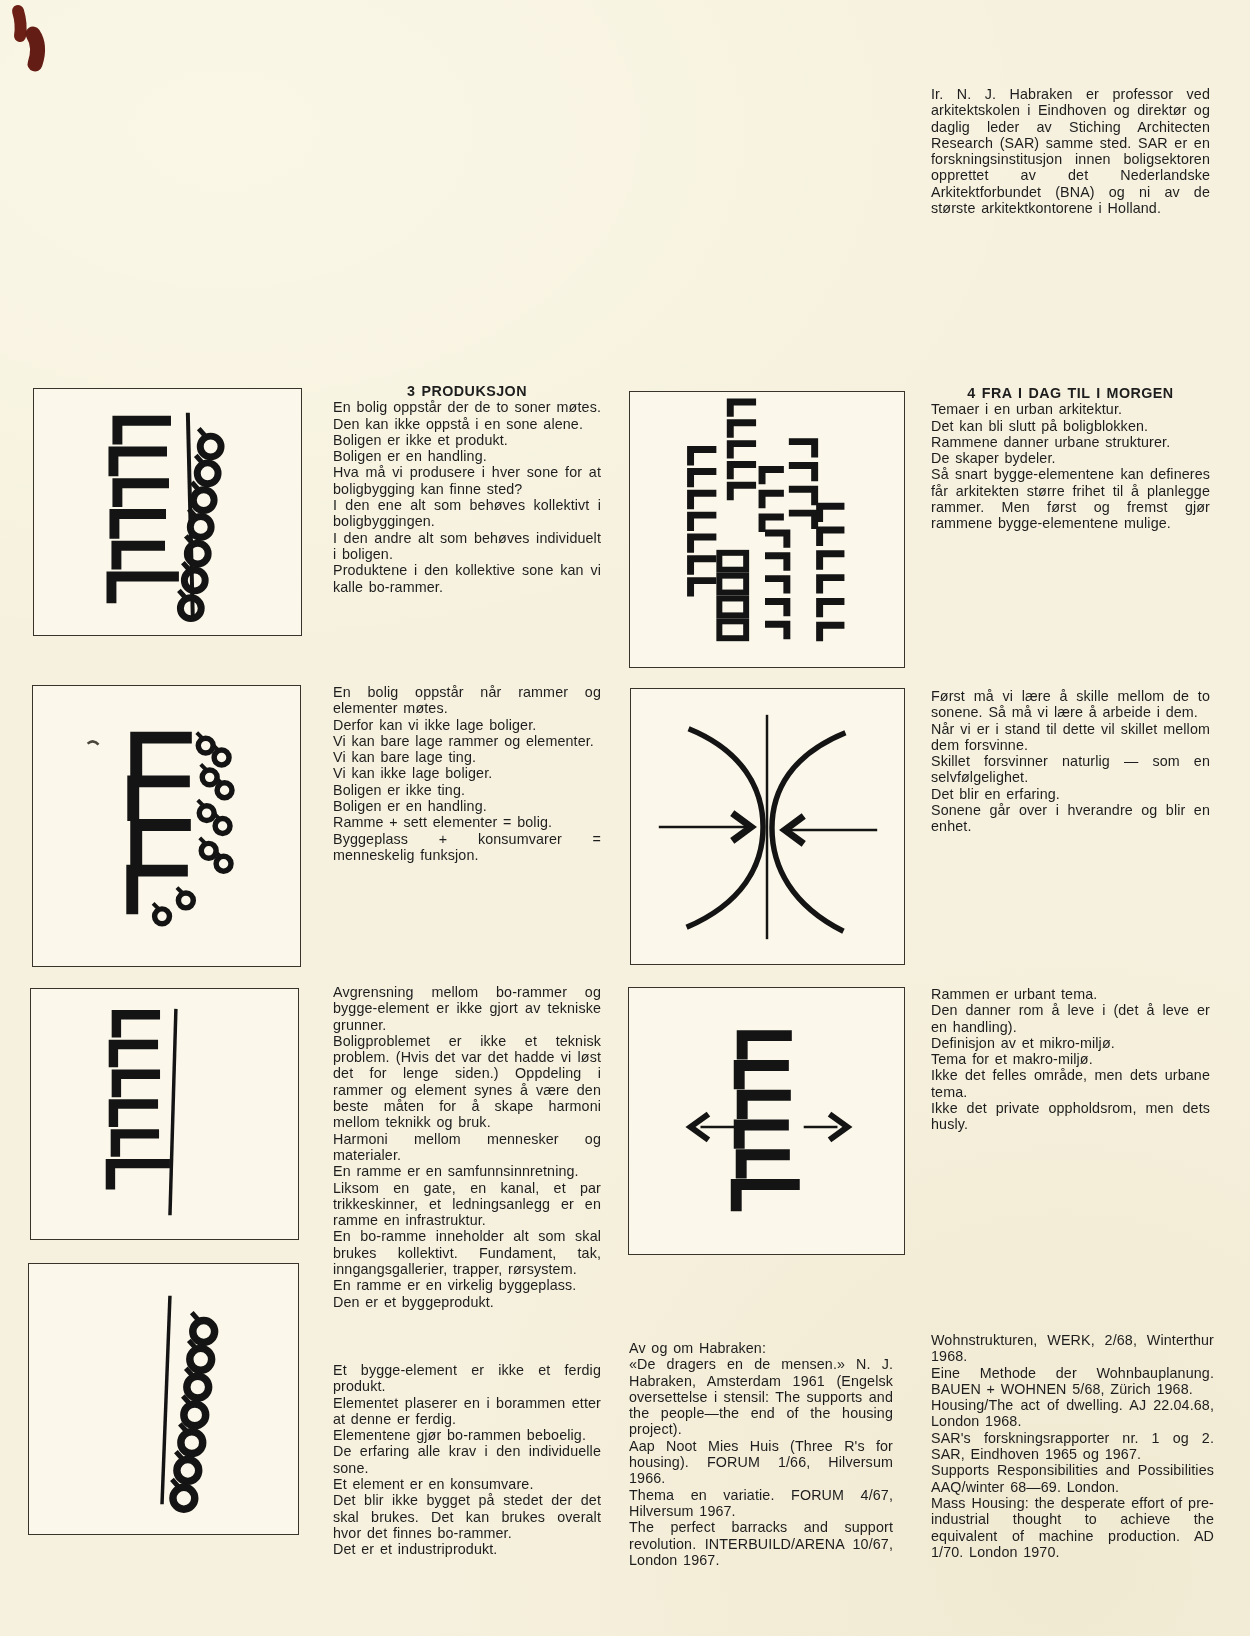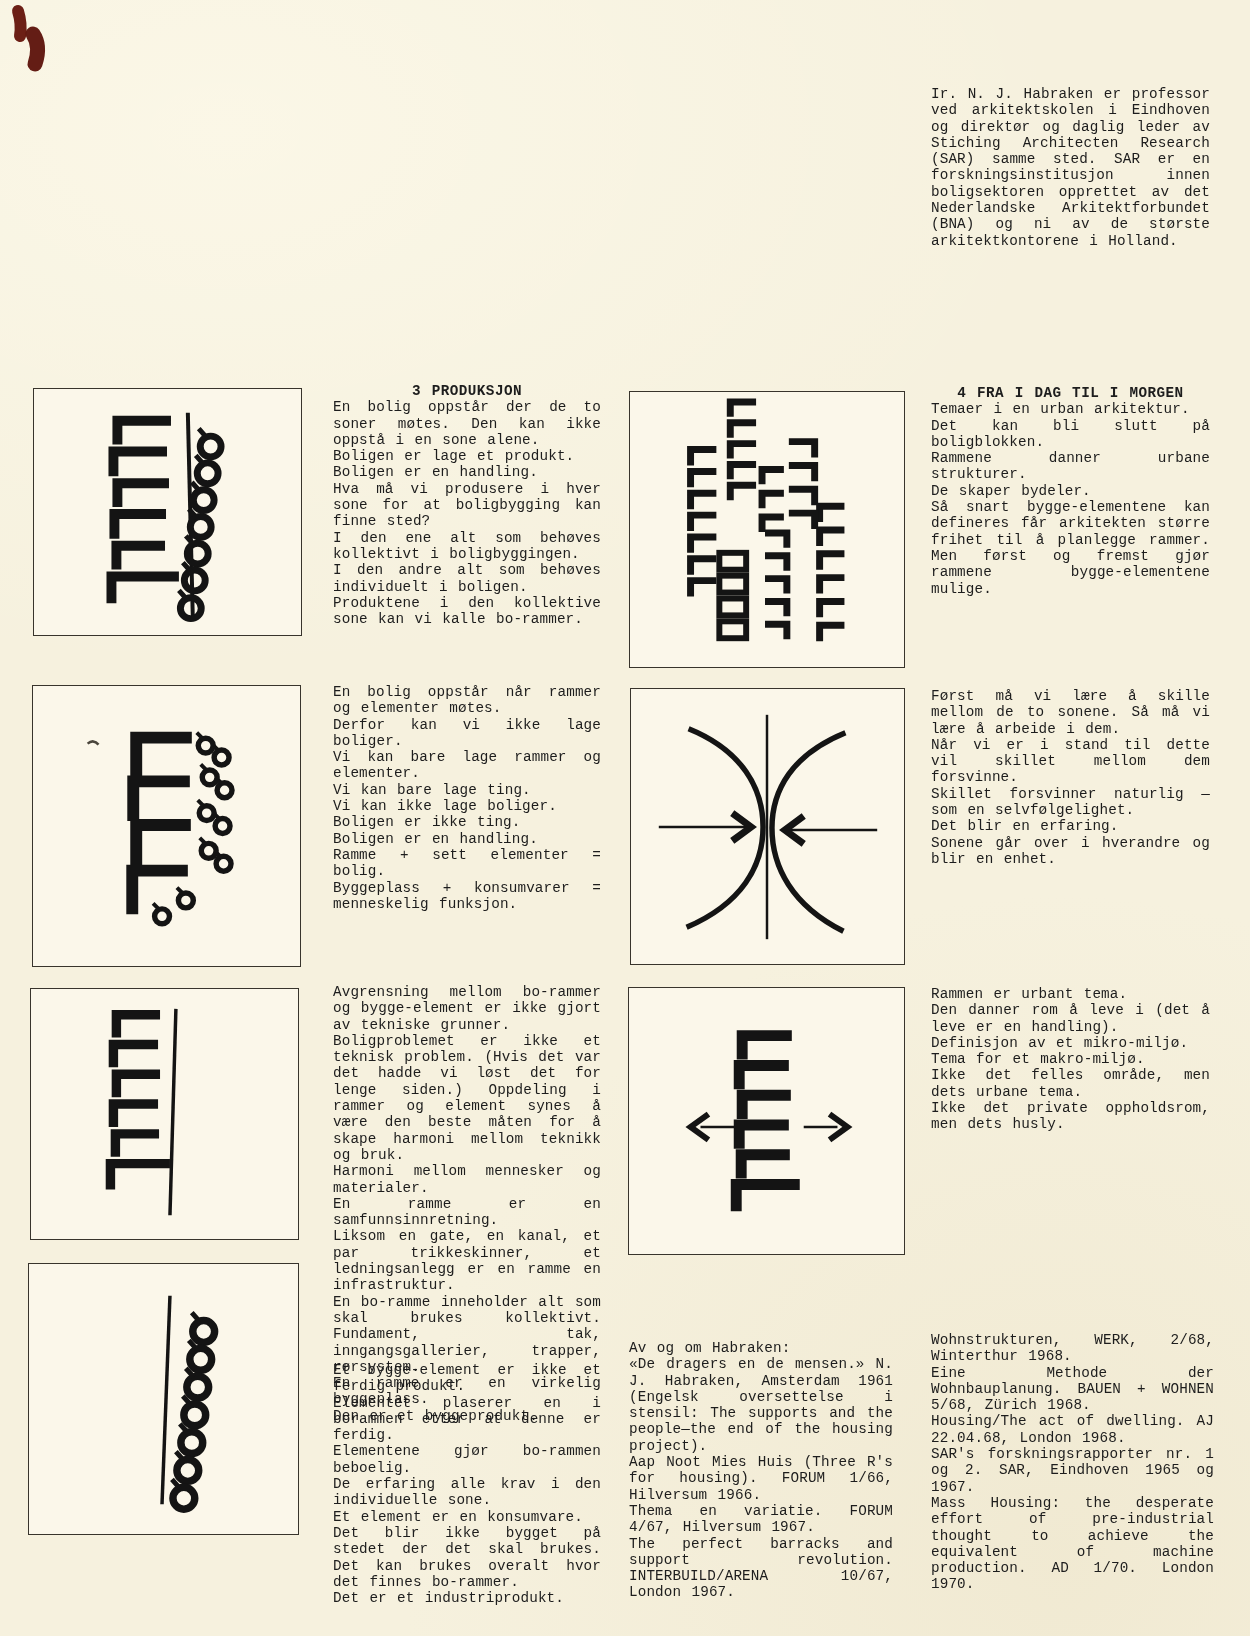--- a/index.html
+++ b/index.html
@@ -2,21 +2,21 @@
 <html lang="no"><head>
 <meta charset="utf-8">
 <style>
   html,body{margin:0;padding:0;background:#8a8678;}
   .page{
     position:relative; width:1250px; height:1636px; overflow:hidden;
     background:
       radial-gradient(1400px 900px at 18% 8%, rgba(255,252,238,.55), rgba(255,252,238,0) 60%),
       radial-gradient(1200px 1200px at 85% 95%, rgba(235,226,198,.5), rgba(235,226,198,0) 55%),
       #f6f1de;
-    font-family:Liberation Mono, monospace;
+    font-family:Liberation Sans, sans-serif;
     color:#1d1d1d;
   }
   .tblock{position:absolute;}
   .tblock p, .tblock h3{
     margin:0; font-size:14.3px; line-height:16.3px;
     text-align:justify; letter-spacing:.12px; word-spacing:1.6px;
   }
   .tblock h3{font-weight:bold; letter-spacing:.45px; text-align:center;}
   .dbox{
     position:absolute; box-sizing:border-box;
@@ -133,21 +133,21 @@
       <path class="ink" stroke-width="2.5" d="M106 140 H72 M176 140 H210"></path>
       <path class="ink" stroke-width="6" d="M80 127 L62 140 L80 153"></path>
       <path class="ink" stroke-width="6" d="M202 127 L220 140 L202 153"></path>
     </svg>
   </div>
 
   <div class="tblock" style="left:333px;top:383px;width:268px">
     <h3>3 PRODUKSJON</h3>
     <div>
         <p>En bolig oppstår der de to soner møtes. Den kan ikke oppstå i en sone alene.</p>
-        <p>Boligen er lage et produkt.</p>
+        <p>Boligen er ikke et produkt.</p>
         <p>Boligen er en handling.</p>
         <p>Hva må vi produsere i hver sone for at boligbygging kan finne sted?</p>
         <p>I den ene alt som behøves kollektivt i boligbyggingen.</p>
         <p>I den andre alt som behøves individuelt i boligen.</p>
         <p>Produktene i den kollektive sone kan vi kalle bo-rammer.</p>
       </div>
   </div>
 
   <div class="tblock" style="left:333px;top:684px;width:268px">
       <p>En bolig oppstår når rammer og elementer møtes.</p>
@@ -218,16 +218,17 @@
         <p>Thema en variatie. FORUM 4/67, Hilversum 1967.</p>
         <p>The perfect barracks and support revolution. INTERBUILD/ARENA 10/67, London 1967.</p>
       </div>
   </div>
 
   <div class="tblock" style="left:931px;top:1332px;width:283px">
       <p>Wohnstrukturen, WERK, 2/68, Winterthur 1968.</p>
       <p>Eine Methode der Wohnbauplanung. BAUEN + WOHNEN 5/68, Zürich 1968.</p>
       <p>Housing/The act of dwelling. AJ 22.04.68, London 1968.</p>
       <p>SAR's forskningsrapporter nr. 1 og 2. SAR, Eindhoven 1965 og 1967.</p>
+      <p>Supports Responsibilities and Possibilities AAQ/winter 68—69. London.</p>
       <p>Mass Housing: the desperate effort of pre-industrial thought to achieve the equivalent of machine production. AD 1/70. London 1970.</p>
     </div>
 
 </div>
 
 </body></html>

